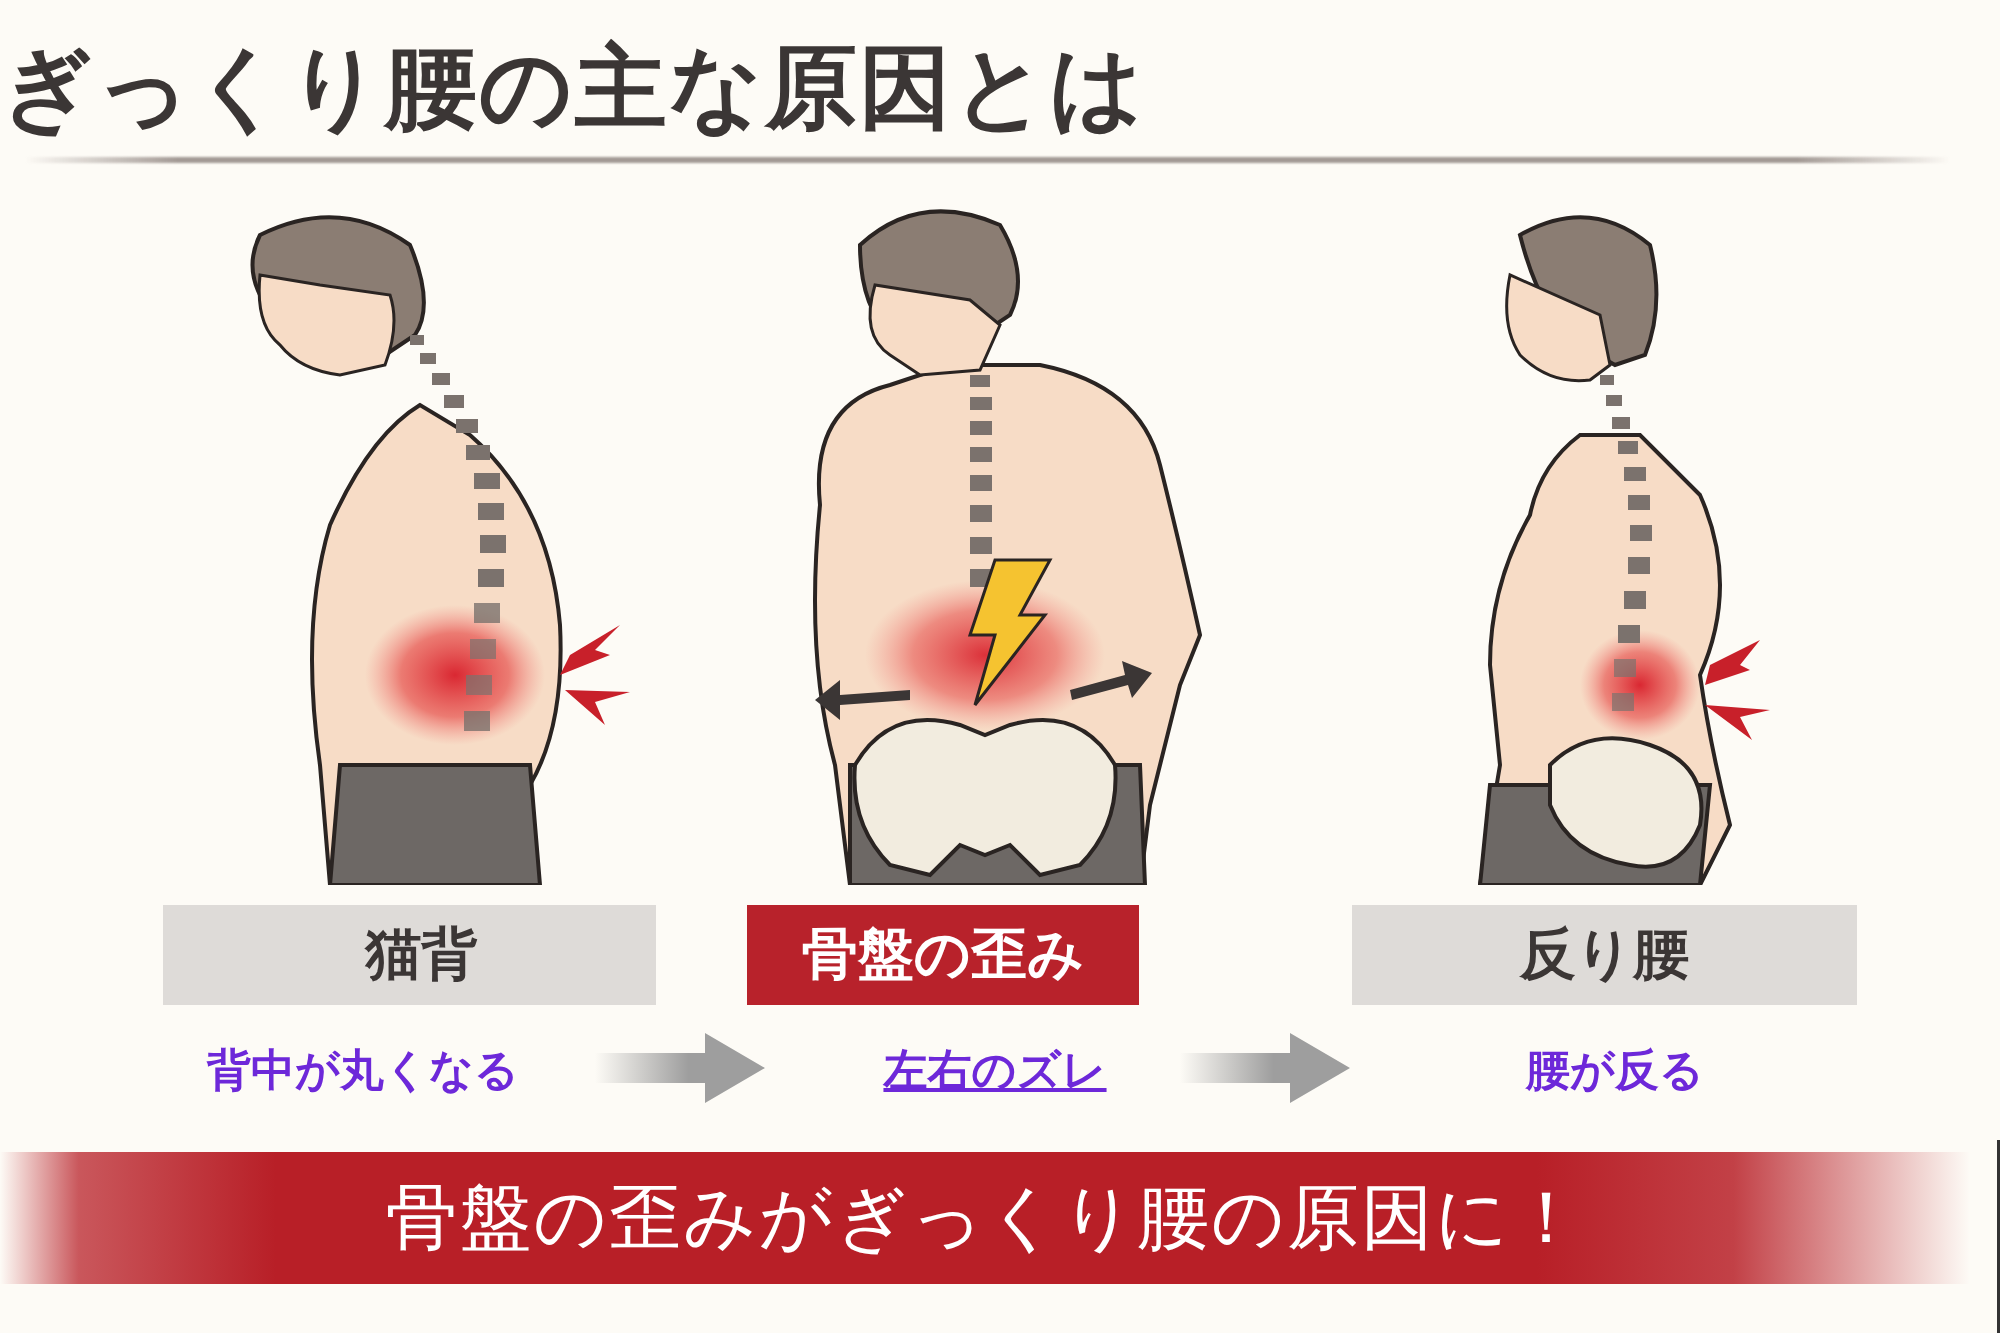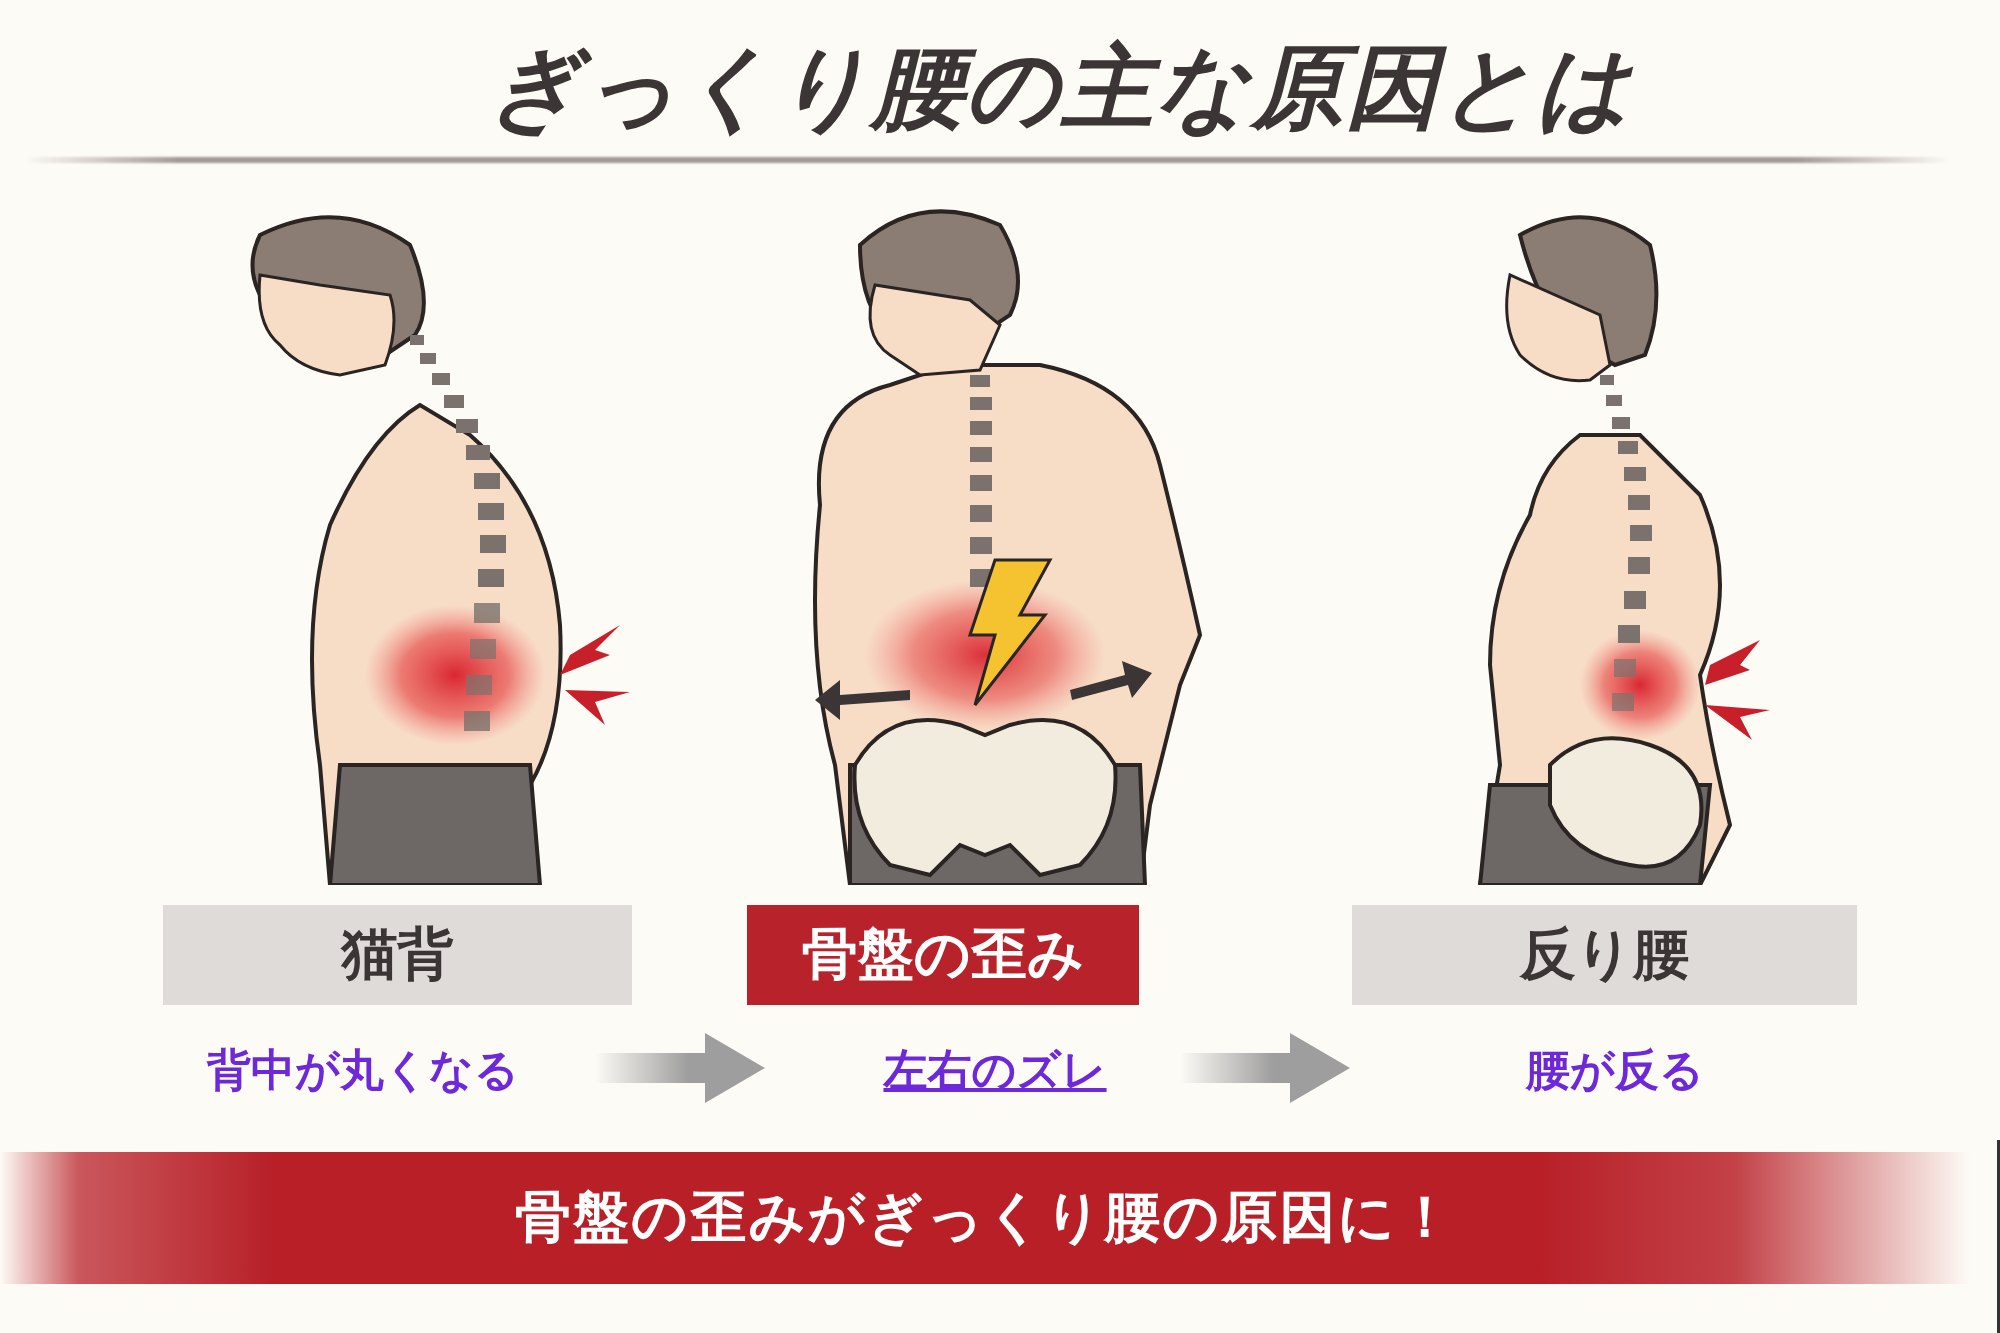--- a/index.html
+++ b/index.html
@@ -1,33 +1,33 @@
 <!DOCTYPE html>
 <html><head>
 <meta charset="utf-8">
 <style>
   html,body{margin:0;padding:0;}
   body{width:2000px;height:1333px;background:#fdfbf6;position:relative;overflow:hidden;
        font-family:"DejaVu Sans","Liberation Sans",sans-serif;color:#3b3635;}
-  .title{position:absolute;left:0;top:28px;width:1632px;text-align:right;font-size:92px;font-weight:bold;
-         letter-spacing:2px;color:#3b3635;line-height:120px;font-style:italic;}
+  .title{position:absolute;left:0;top:28px;width:1632px;text-align:left;font-size:92px;font-weight:bold;
+         letter-spacing:2px;color:#3b3635;line-height:120px;}
   .divider{position:absolute;left:25px;top:157px;width:1925px;height:6px;
            background:linear-gradient(90deg,rgba(150,140,135,0) 0%,#a39a95 8%,#a39a95 92%,rgba(150,140,135,0) 100%);
            border-radius:3px;filter:blur(1px);}
   .figure{position:absolute;top:205px;}
   .box{position:absolute;top:905px;height:100px;display:flex;align-items:center;justify-content:center;
        font-size:56px;font-weight:bold;}
   .box.gray{background:#dedbd8;color:#3b3635;}
   .box.red{background:#b8222b;color:#ffffff;}
   .sub{position:absolute;top:1035px;height:70px;line-height:70px;text-align:center;font-size:44px;font-weight:bold;color:#6d28d9;}
   .arrow{position:absolute;top:1033px;height:70px;}
   .banner{position:absolute;left:0;top:1152px;width:1970px;height:132px;
           background:linear-gradient(90deg,rgba(184,32,40,0) 0%,rgba(184,32,40,0.75) 4%,#b81f27 14%,#b81f27 78%,rgba(184,32,40,0.85) 88%,rgba(184,32,40,0) 100%);
           display:flex;align-items:center;justify-content:center;}
-  .banner span{color:#fff;font-size:56px;font-weight:bold;letter-spacing:2px;}
+  .banner span{color:#fff;font-size:72px;font-weight:normal;letter-spacing:2px;}
   .edge{position:absolute;left:1997px;top:1140px;width:3px;height:200px;background:#333;}
 </style>
 </head>
 <body>
 
 <div class="title">ぎっくり腰の主な原因とは</div>
 <div class="divider"></div>
 
 <svg class="figure" style="left:220px;width:420px;height:680px" viewBox="0 0 420 680">
   <defs>
@@ -116,21 +116,21 @@
     <rect x="164" y="386" width="22" height="18"></rect>
       <rect x="158" y="420" width="22" height="18"></rect>
     <rect x="154" y="454" width="22" height="18" opacity="0.7"></rect>
       <rect x="152" y="488" width="22" height="18" opacity="0.7"></rect>
   </g>
   <path d="M90 560 Q130 520 190 540 Q250 560 240 620 Q220 670 170 660 Q110 650 90 600 Z" fill="#f2ecdf" stroke="#2a2422" stroke-width="4"></path>
   <path d="M250 460 L300 435 L280 460 L290 465 L245 480 Z" fill="#c8202a"></path>
   <path d="M245 500 L310 505 L280 512 L292 535 Z" fill="#c8202a"></path>
 </svg>
 
-<div class="box gray" style="left:163px;width:469px;">
+<div class="box gray" style="left:163px;width:469px;padding-left:24px;">
   <span>猫背</span>
 </div>
 <div class="box red" style="left:747px;width:392px;">
   <span>骨盤の歪み</span>
 </div>
 <div class="box gray" style="left:1352px;width:505px;">
   <span>反り腰</span>
 </div>
 
 <div class="sub" style="left:163px;width:400px;">背中が丸くなる</div>

